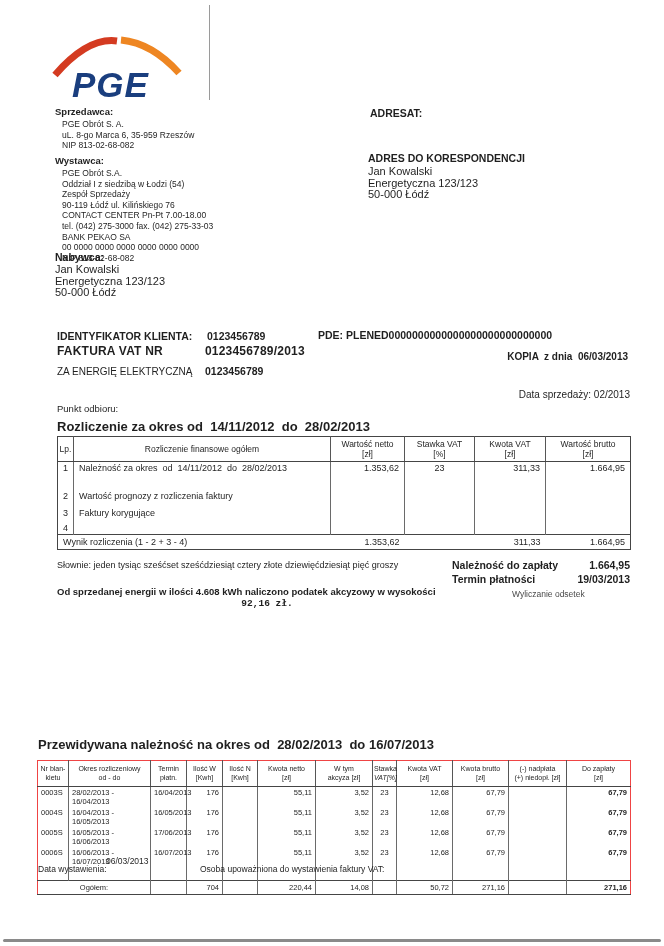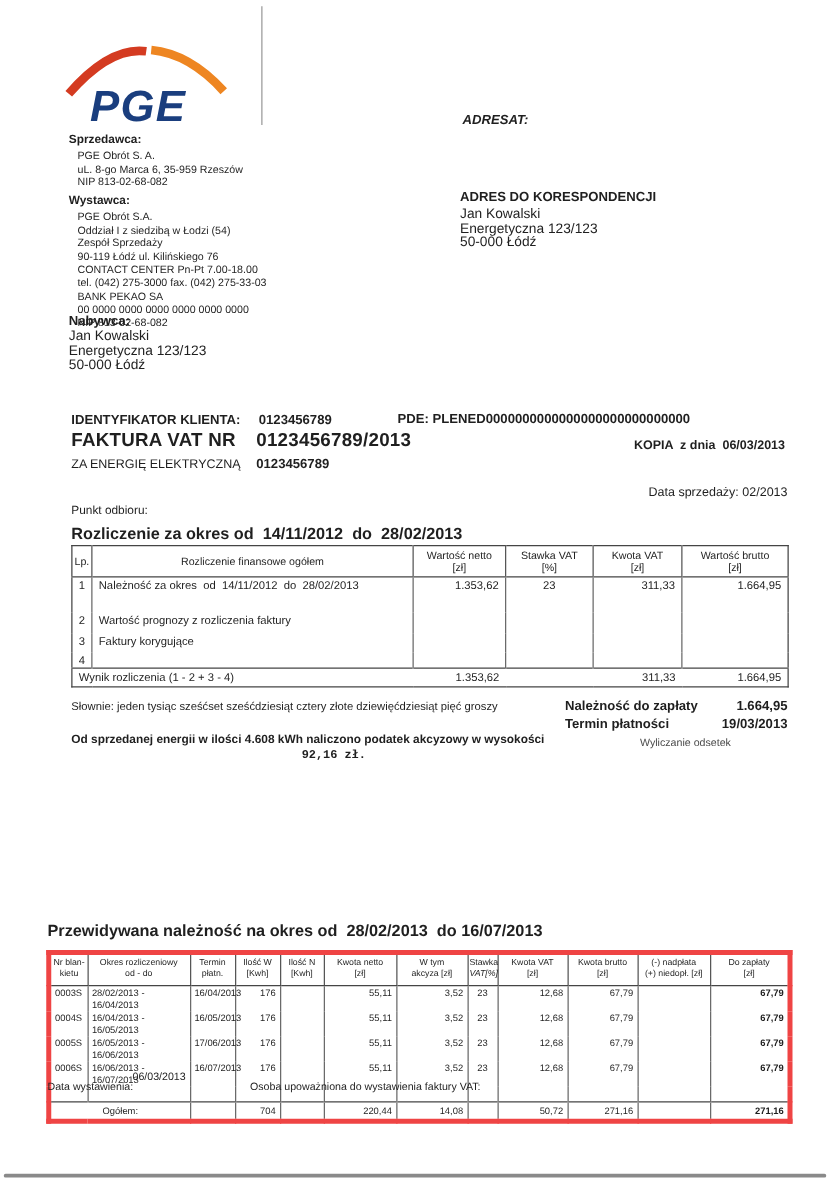--- a/index.html
+++ b/index.html
@@ -18,21 +18,21 @@
   
   .blk-label { font-size:9.5px; font-weight:bold; margin-bottom:2px; }
   .blk-line  { font-size:8.5px; line-height:10.6px; padding-left:7px; }
   .buyer-label { font-size:10.5px; font-weight:bold; margin-bottom:1px; }
   .buyer-line  { font-size:11px; line-height:11.5px; }
   .addr-head { font-size:10.5px; font-weight:bold; }
   .corr-line { font-size:11px; line-height:11.5px; }
 
   
   .idrow-label { font-size:10.5px; font-weight:bold; }
-  .fv-title { font-size:15px; font-weight:bold; letter-spacing:.2px; }
+  .fv-title { font-size:12px; font-weight:bold; letter-spacing:.2px; }
   .subtitle { font-size:10px; }
   .kopia { font-size:10px; font-weight:bold; }
   .saledate { font-size:10px; }
   .small-label { font-size:9.5px; }
   .sect-title { font-size:13px; font-weight:bold; }
 
   
   table { border-collapse:collapse; table-layout:fixed; }
   .t1 { width:573px; border:1px solid #454545; }
   .t1 th {
@@ -41,21 +41,21 @@
   }
   .t1 thead th + th { border-left:1px solid #565656; }
   .t1 tbody td { font-size:9px; padding:1px 5px; vertical-align:top; }
   .t1 tbody td + td { border-left:1px solid #6a6a6a; }
   .t1 tbody .lp { text-align:center; padding:1px 1px; }
   .t1 .num { text-align:right; }
   .t1 .ctr { text-align:center; }
   .t1 tfoot td { border-top:1px solid #454545; font-size:9px; padding:2px 5px; }
 
   
-  .t2 { width:593px; border:4px solid #ef4444; font-size:7.5px; }
+  .t2 { width:593px; border:1px solid #ef4444; font-size:7.5px; }
   .t2 th {
     font-weight:normal; font-size:7px; line-height:8.6px; text-align:center;
     border-bottom:1px solid #454545; padding:2px 1px; vertical-align:middle;
   }
   .t2 th + th { border-left:1px solid #565656; }
   .t2 td { padding:1px 3px; vertical-align:top; }
   .t2 td + td { border-left:1px solid #6a6a6a; }
   .t2 .num { text-align:right; }
   .t2 .ctr { text-align:center; }
   .t2 .topay { text-align:right; font-weight:bold; }
@@ -108,21 +108,21 @@
     <div class="blk-line">NIP 813-02-68-082</div>
   </div>
 
   <div class="abs" style="left:55px; top:251px;">
     <div class="buyer-label">Nabywca:</div>
     <div class="buyer-line">Jan Kowalski</div>
     <div class="buyer-line">Energetyczna 123/123</div>
     <div class="buyer-line">50-000 Łódź</div>
   </div>
 
-  <div class="abs addr-head" style="left:370px; top:90px;font-style:italic;">ADRESAT:</div>
+  <div class="abs addr-head" style="left:370px; top:107px;">ADRESAT:</div>
 
   <div class="abs" style="left:368px; top:152px;">
     <div class="addr-head" style="margin-bottom:2px;">ADRES DO KORESPONDENCJI</div>
     <div class="corr-line">Jan Kowalski</div>
     <div class="corr-line">Energetyczna 123/123</div>
     <div class="corr-line">50-000 Łódź</div>
   </div>
 
   <div class="abs idrow-label" style="left:57px; top:330px;">IDENTYFIKATOR KLIENTA:</div>
   <div class="abs idrow-label" style="left:207px; top:330px;">0123456789</div>

